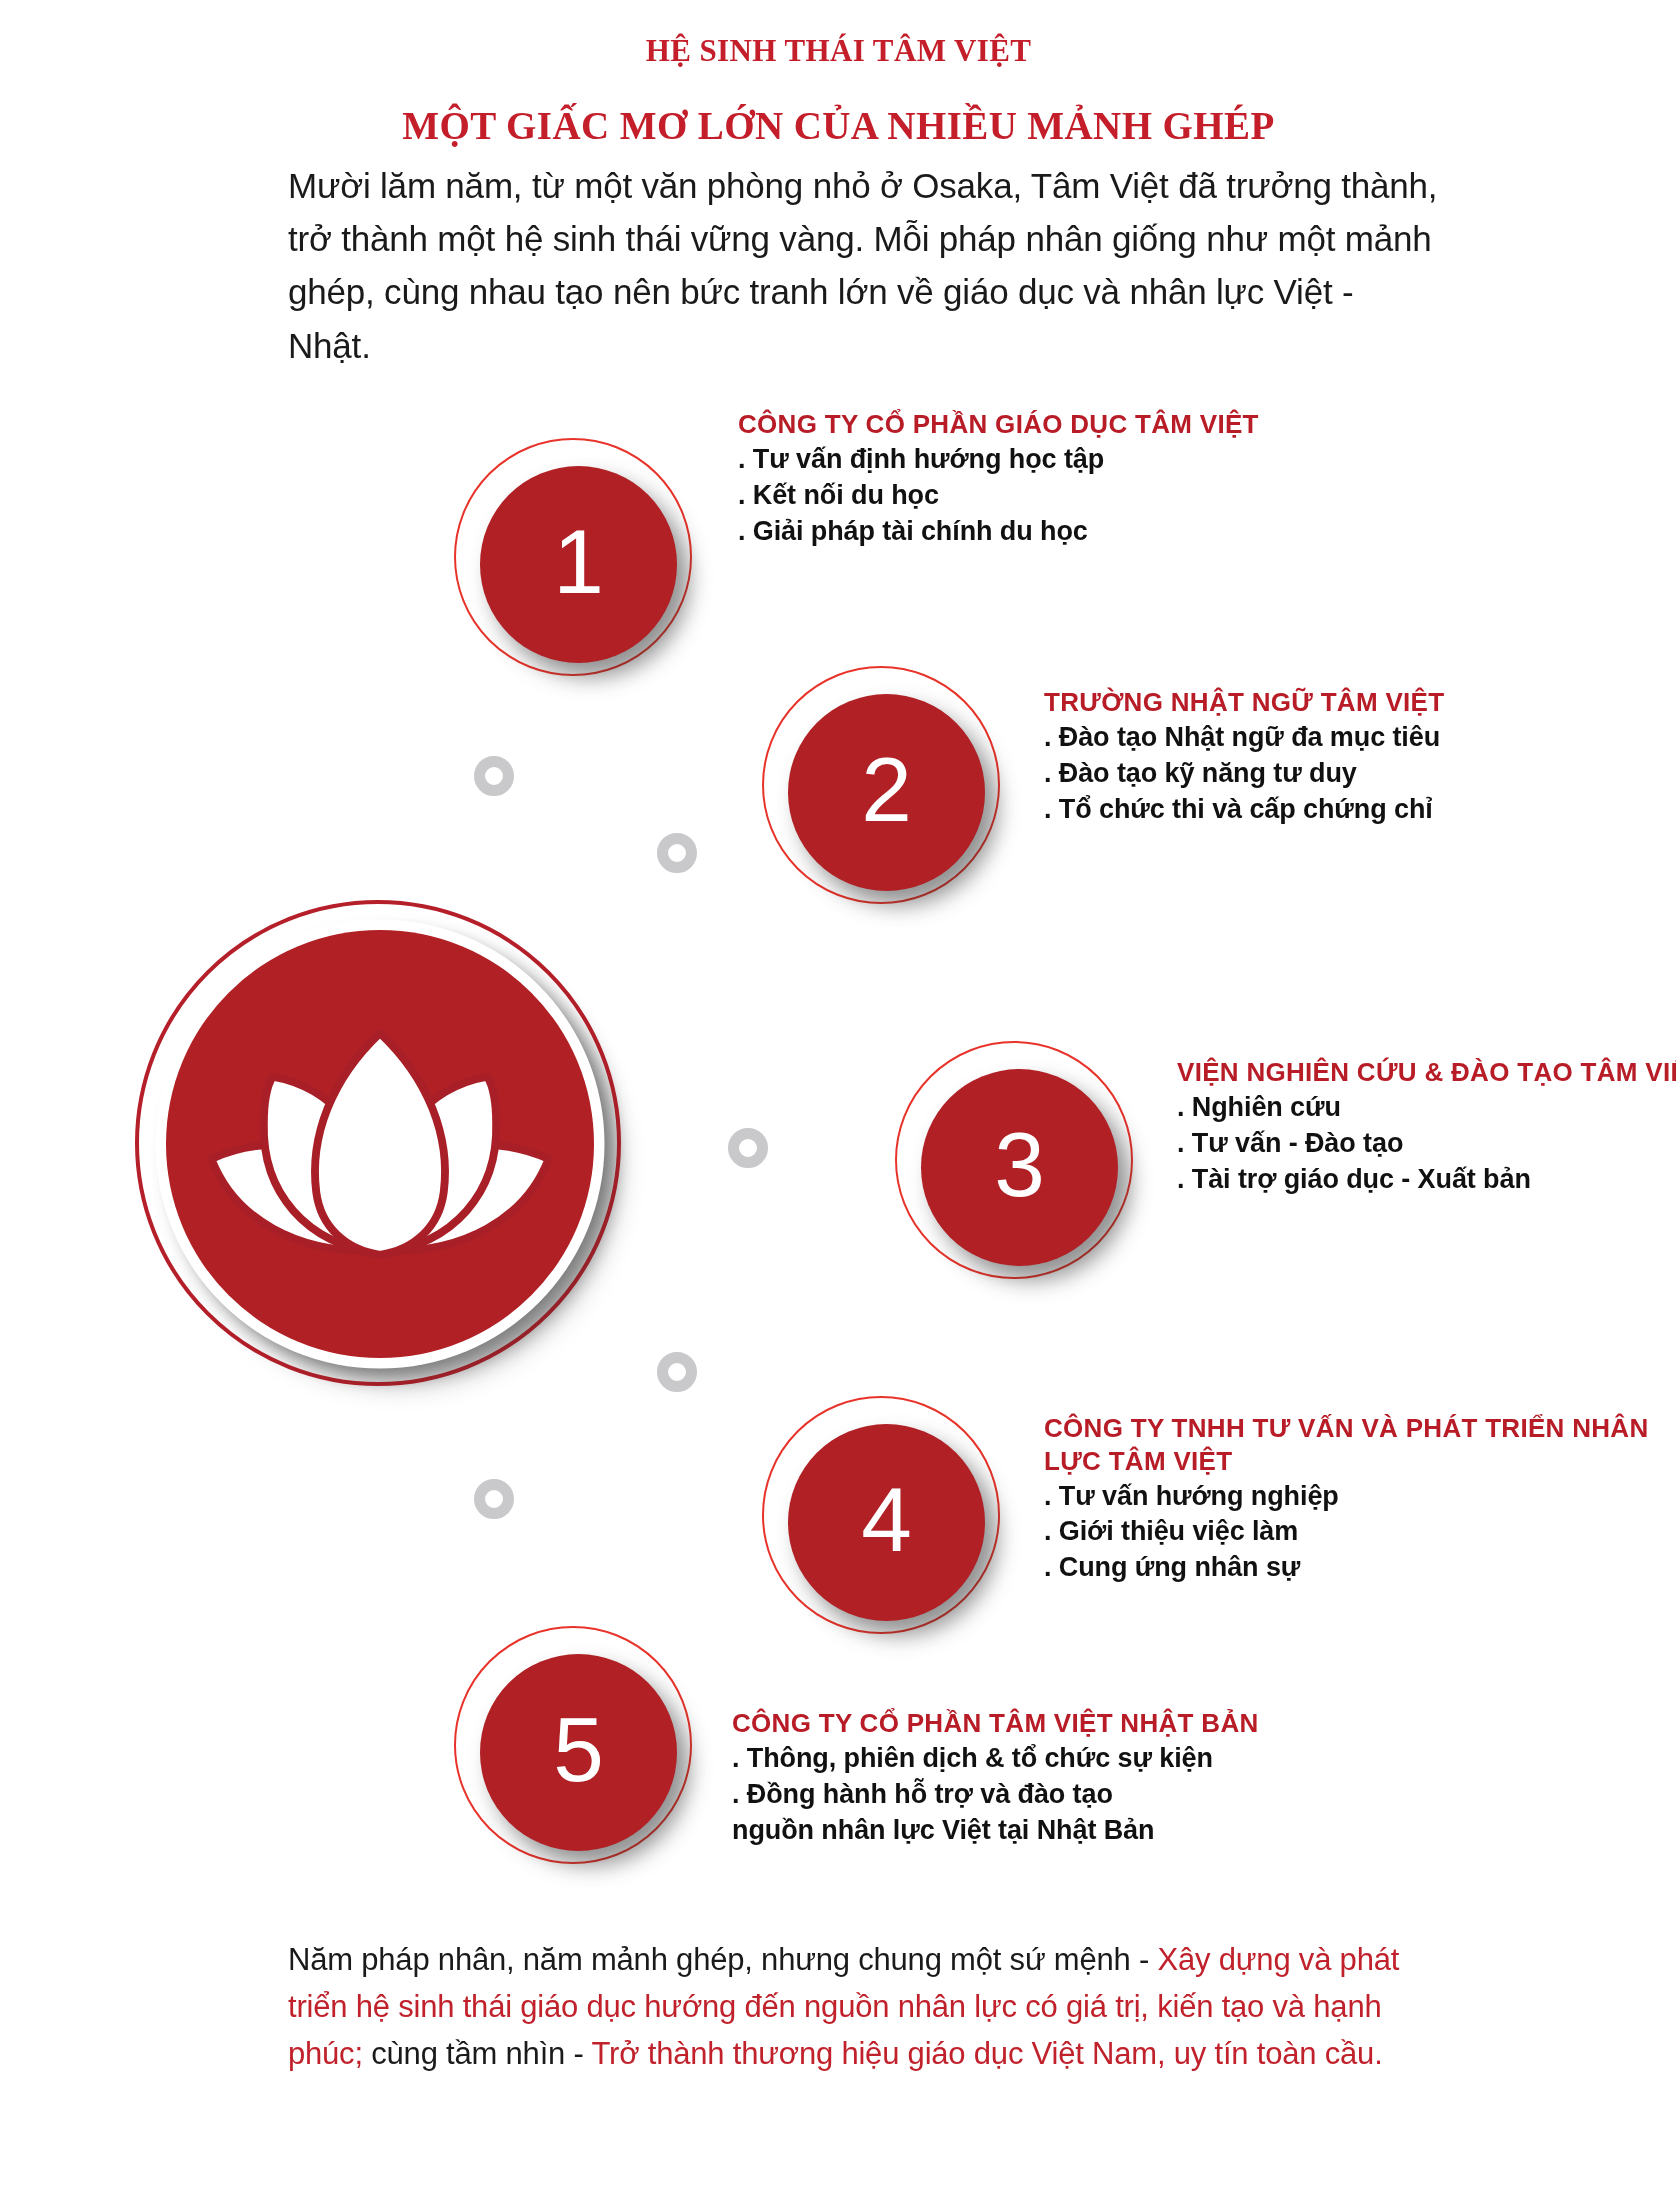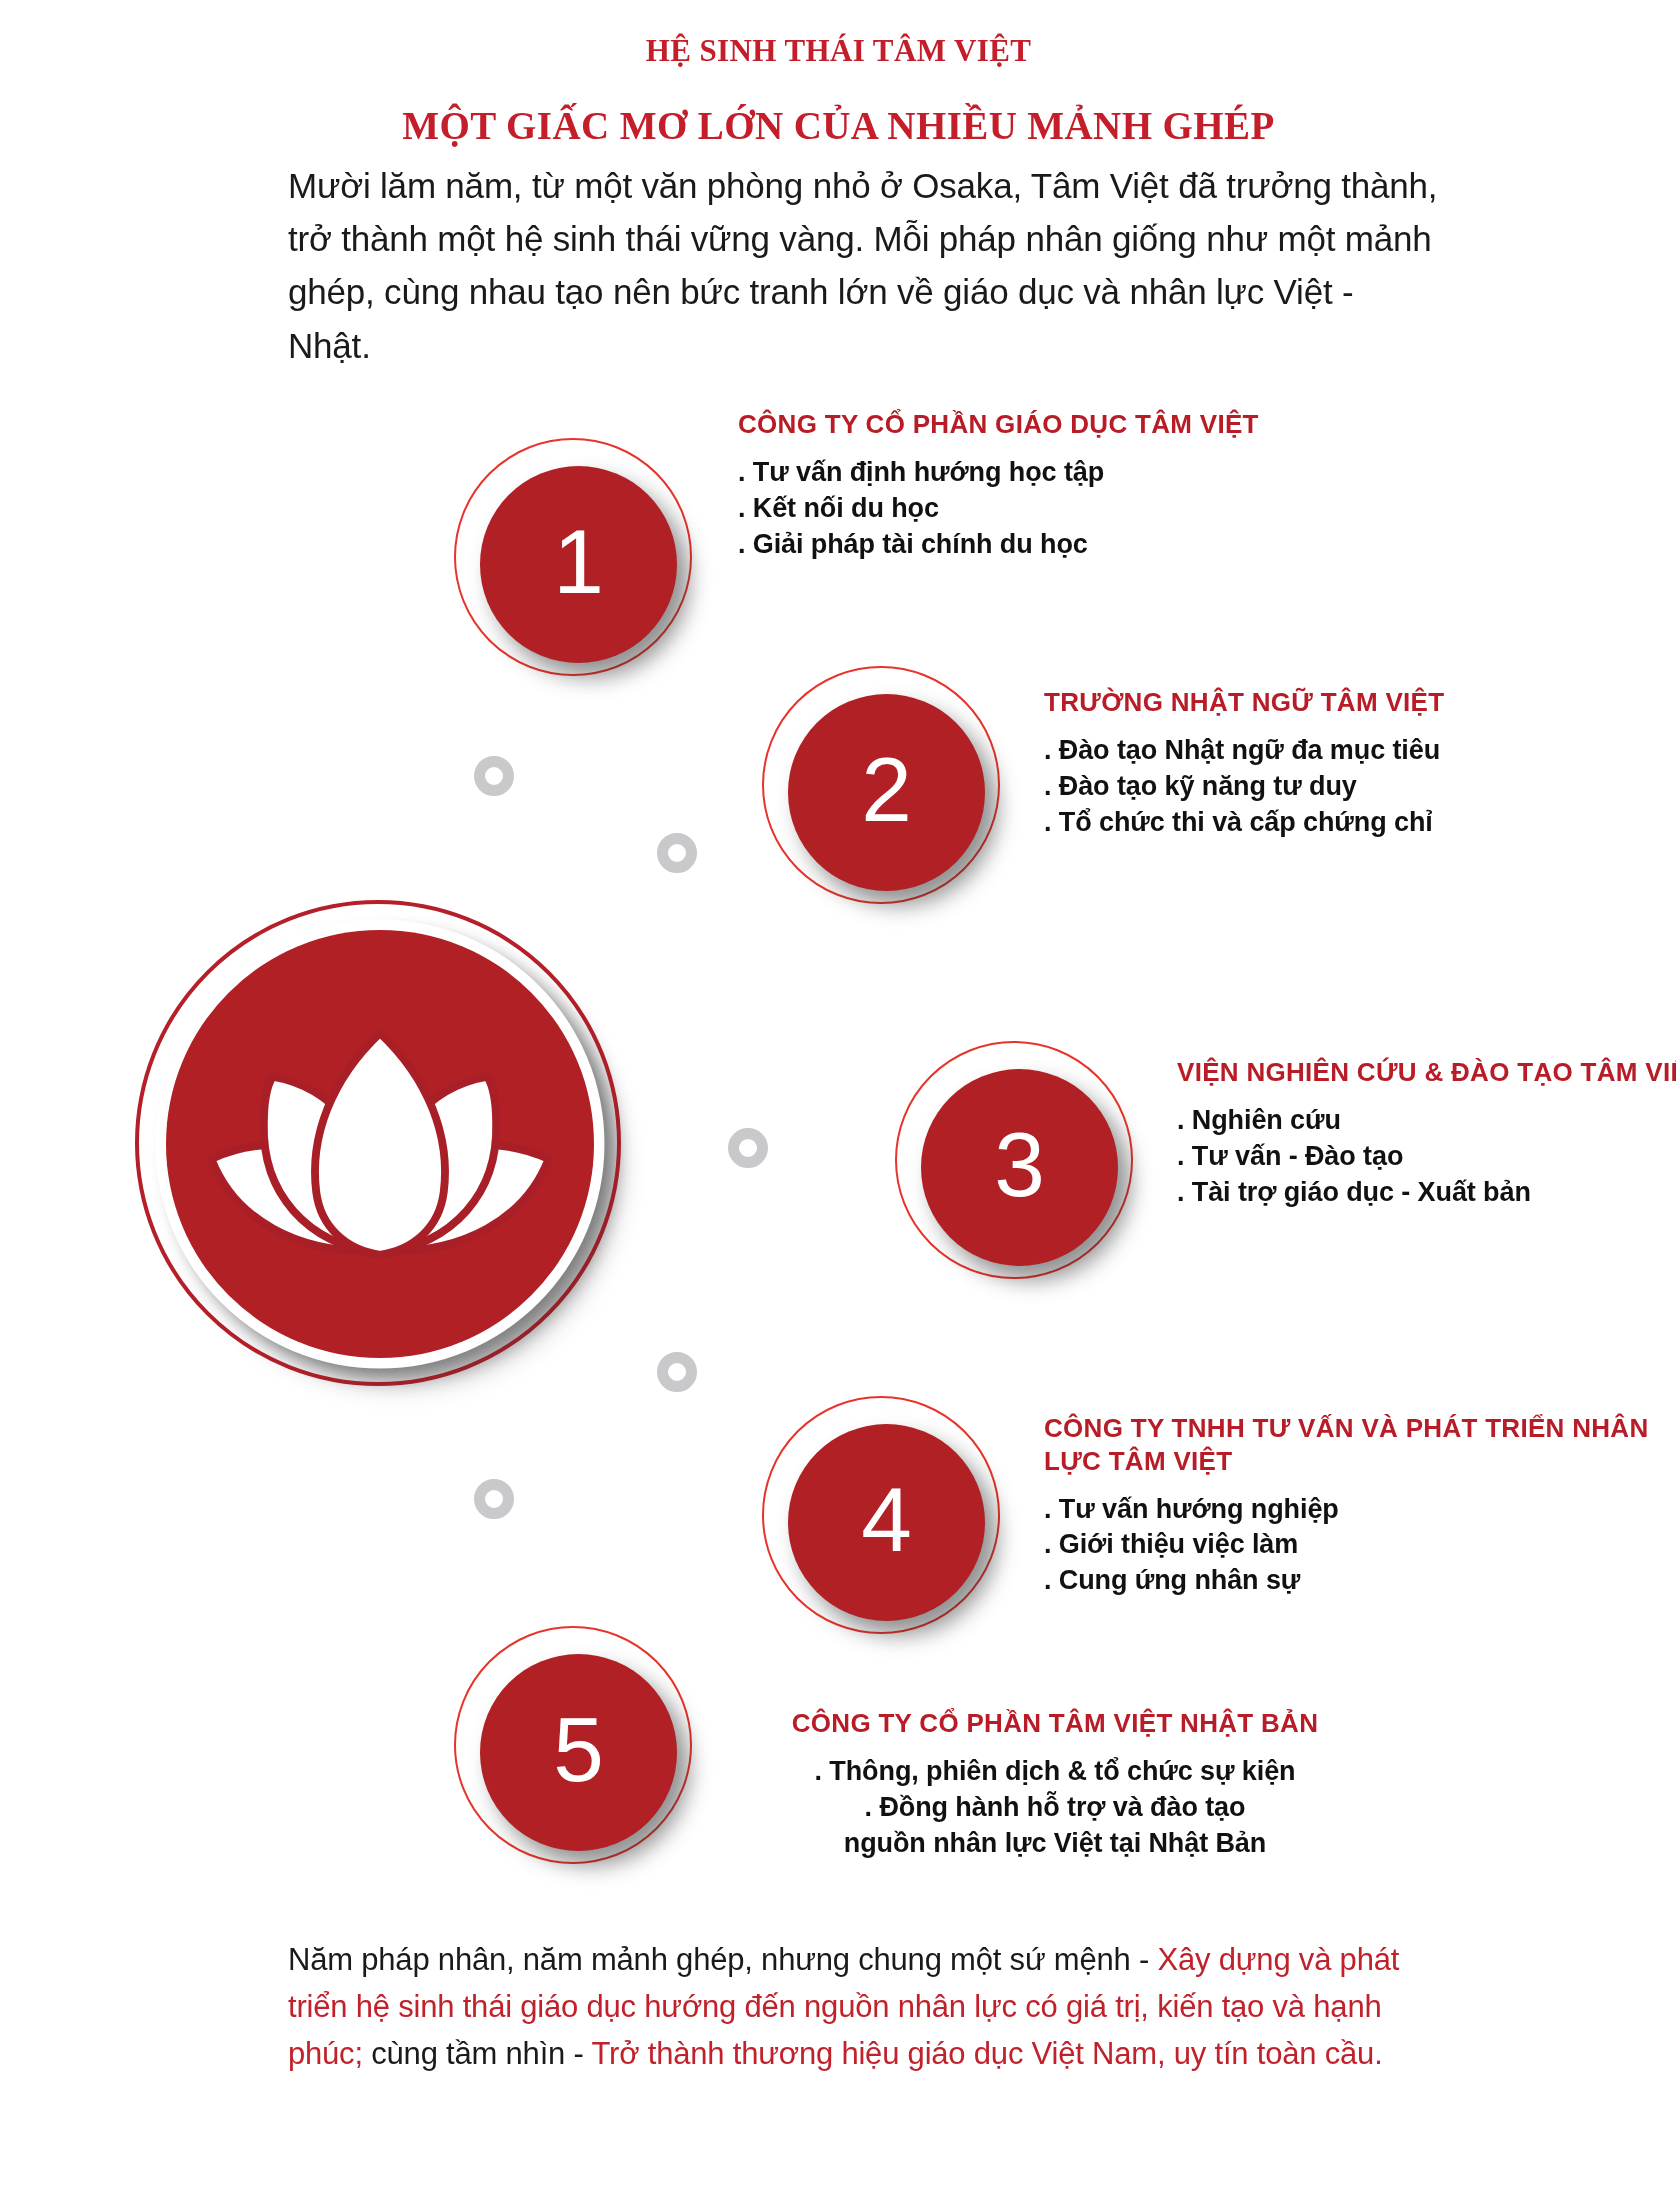--- a/index.html
+++ b/index.html
@@ -126,21 +126,21 @@
   .item-head {
     color: #B81C26;
     font-weight: bold;
     font-size: 26px;
     line-height: 1.26;
     letter-spacing: 0.3px;
     font-family: "Liberation Sans", sans-serif;
     margin-top: 8px;
   }
   .item-bullets {
-    margin-top: 14px;
+    margin-top: 1px;
     list-style: none;
   }
   .item-bullets li {
     color: #111111;
     font-weight: bold;
     font-size: 27px;
     line-height: 1.33;
     letter-spacing: -0.1px;
     font-family: "Liberation Sans", sans-serif;
     white-space: nowrap;
@@ -263,21 +263,21 @@
     </ul>
   </div>
 
   <div class="node" style="left:454px; top:1626px;">
     <div class="ring"></div>
     <div class="shadow"></div>
     <div class="disc">
       <span class="num">5</span>
     </div>
   </div>
-  <div class="item-text" style="left:732px; top:1699px; width:646px;text-align:center;">
+  <div class="item-text" style="left:732px; top:1699px; width:646px;">
     <div class="item-head">CÔNG TY CỔ PHẦN TÂM VIỆT NHẬT BẢN</div>
     <ul class="item-bullets">
       <li>. Thông, phiên dịch &amp; tổ chức sự kiện</li>
       <li>. Đồng hành hỗ trợ và đào tạo</li>
       <li class="cont">nguồn nhân lực Việt tại Nhật Bản</li>
     </ul>
   </div>
 
   <p class="footer"><span>Năm pháp nhân, năm mảnh ghép, nhưng chung một sứ mệnh - </span><span class="hl">Xây dựng và phát triển hệ sinh thái giáo dục hướng đến nguồn nhân lực có giá trị, kiến tạo và hạnh phúc;</span><span> cùng tầm nhìn - </span><span class="hl">Trở thành thương hiệu giáo dục Việt Nam, uy tín toàn cầu.</span></p>
 

